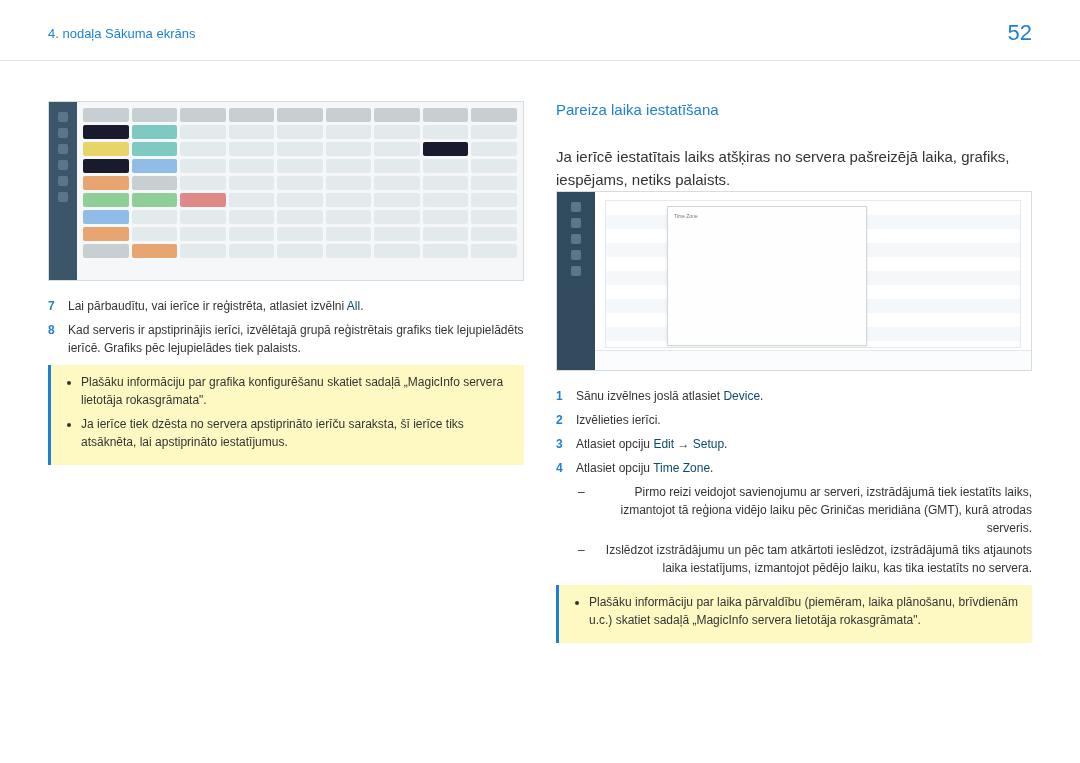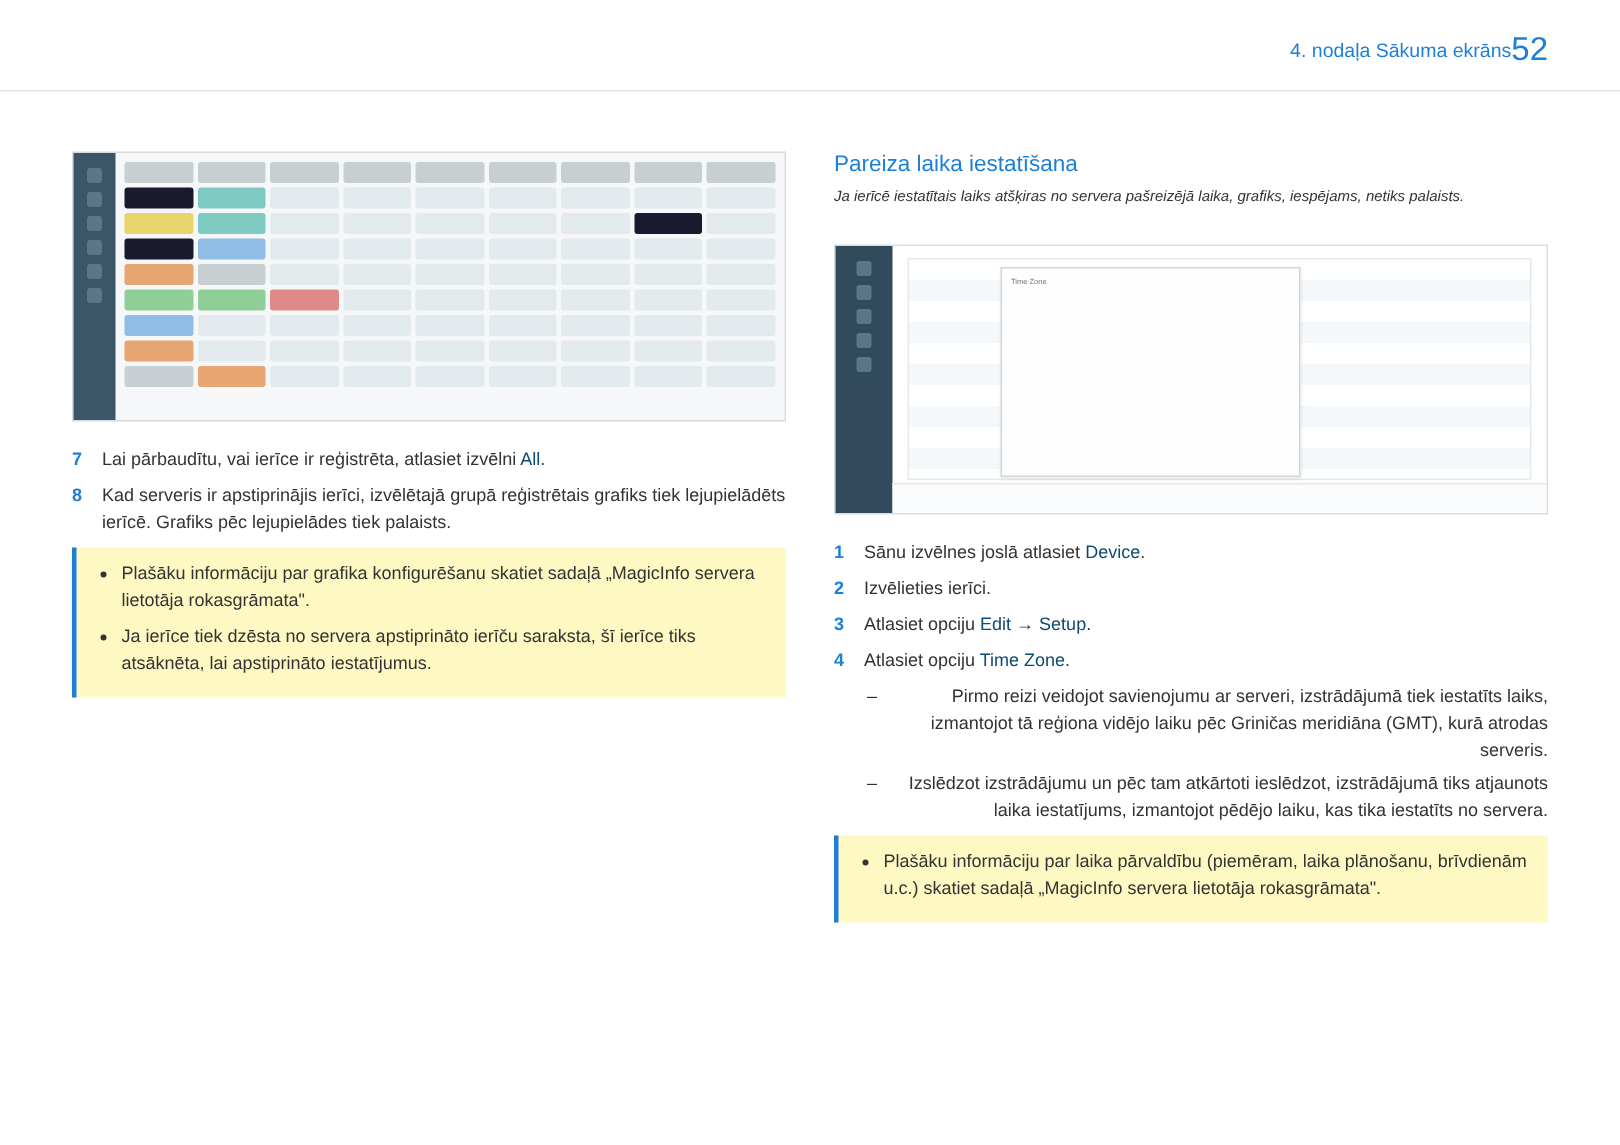--- a/index.html
+++ b/index.html
@@ -7,21 +7,21 @@
     font-family: -apple-system, BlinkMacSystemFont, "Segoe UI", Arial, sans-serif;
     background: #ffffff;
     width: 1080px;
     height: 763px;
     position: relative;
     color: #333;
     font-size: 12px;
   }
   .page-header {
     display: flex;
-    justify-content: flex-end;
+    justify-content: space-between;
     align-items: center;
     padding: 20px 48px 14px 48px;
     border-bottom: 1px solid #e2e2e2;
   }
   .chapter-label {
     color: #1d7fd6;
     font-size: 13px;
     font-weight: 500;
   }
   .page-number {
@@ -105,27 +105,26 @@
     padding-left: 16px;
   }
   .info-callout li {
     margin-bottom: 6px;
     line-height: 1.5;
   }
   .section-heading {
     color: #1d7fd6;
     font-size: 15px;
     font-weight: 500;
-    margin-bottom: 6px;
+    margin-bottom: 28px;
   }
   .section-intro {
-    font-size: 10px;
+    font-size: 15px;
     line-height: 1.5;
-    margin-bottom: 24px;
-    font-style: italic;
+    margin-bottom: 0;
   }
   .sublist {
     list-style: none;
     padding-left: 22px;
     margin-top: 4px;
   }
   .sublist li {
     position: relative;
     padding-left: 14px;
     margin-bottom: 4px;

